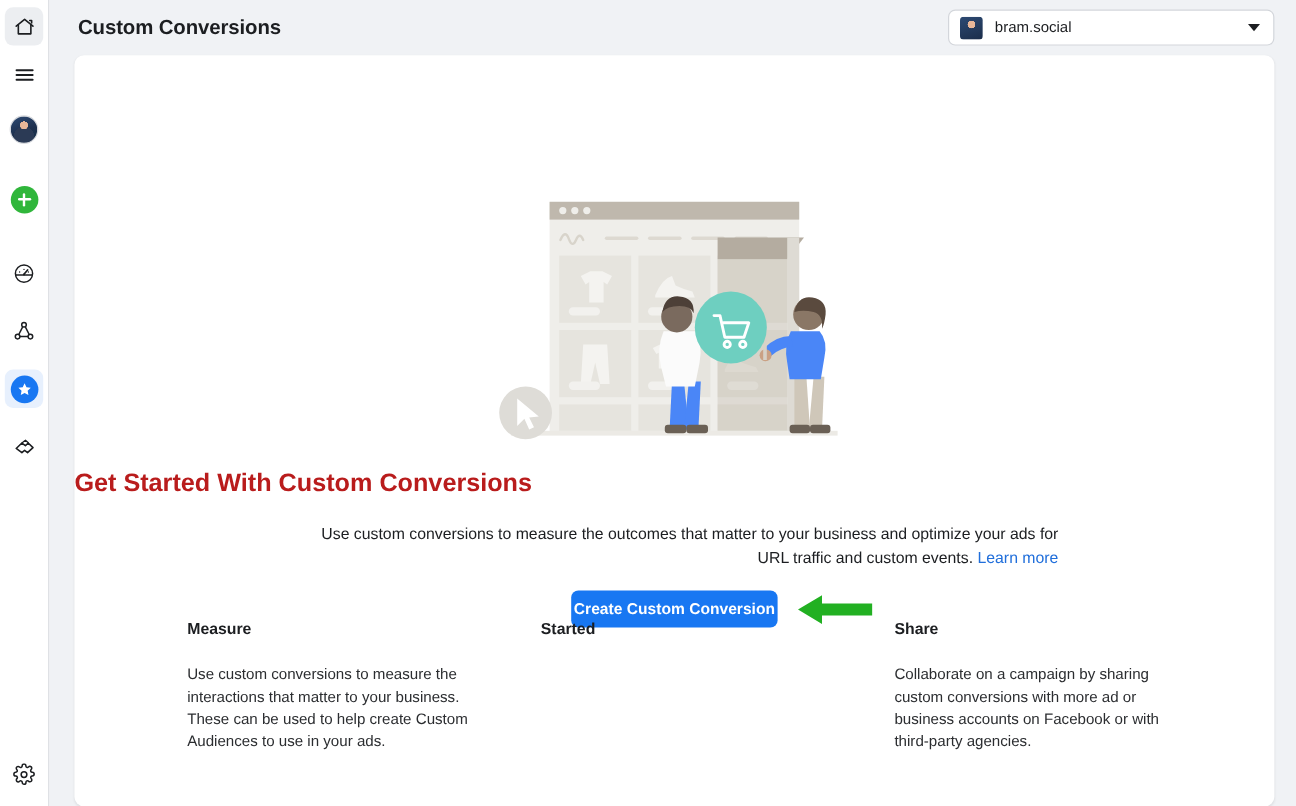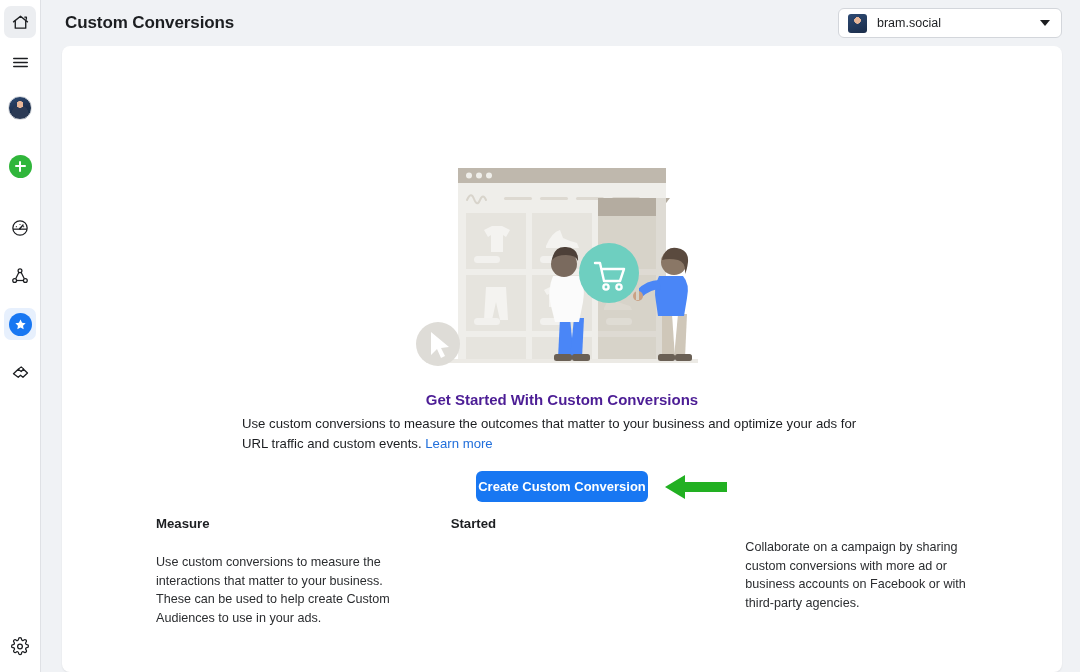--- a/index.html
+++ b/index.html
@@ -62,21 +62,21 @@
   .topbar {
     height: 46px; flex: 0 0 46px;
     display: flex; align-items: center; justify-content: space-between;
     padding: 0 18px 0 24px;
     background: #f0f2f5;
   }
   .page-title {
     font-size: 17px; font-weight: bold; color: #1c1e21; letter-spacing: -0.1px;
   }
   .acct-select {
-    width: 224px; height: 30px;
+    width: 272px; height: 30px;
     background: #fff; border: 1px solid #d3d6db; border-radius: 6px;
     display: flex; align-items: center; padding: 0 9px;
     cursor: pointer;
   }
   .acct-thumb {
     width: 19px; height: 19px; border-radius: 3px;
     background:
       radial-gradient(circle at 50% 34%, #e7b698 0 20%, rgba(231,182,152,0) 21%),
       linear-gradient(160deg, #2d4a73 0%, #1b2d4a 100%);
     flex: 0 0 19px;
@@ -97,27 +97,26 @@
 
   .hero { position: absolute; left: 0; right: 0; top: 0; }
 
   .illu-wrap {
     width: 300px; height: 205px;
     margin: 122px auto 0;
     position: relative;
   }
 
   .headline {
-    text-align: center;
-    font-size: 15px; font-weight: bold; color: #4c1d95;
+    font-size: 21px; font-weight: bold; color: #b91c1c;
     margin-top: 18px;
   }
   .subtext {
-    text-align: left; font-size: 13.2px; color: #1c1e21;
-    line-height: 20px; width: 640px; margin: 6px auto 0;
+    text-align: right; font-size: 13.2px; color: #1c1e21;
+    line-height: 20px; width: 640px; margin: 20px auto 0;
   }
   .link { color: #216fdb; cursor: pointer; }
 
   .cta-row { display: flex; justify-content: center; align-items: center; margin-top: 17px; position: relative; }
   .cta-btn {
     background: #1877f2; color: #fff;
     font-size: 13px; font-weight: bold;
     border: none; border-radius: 6px;
     padding: 0 2px; height: 31px;
     cursor: pointer; font-family: "Liberation Sans", sans-serif;
@@ -330,19 +329,20 @@
 
       <div class="cols">
         <div class="col">
           <div class="col-title">Measure</div>
           <div class="col-body">Use custom conversions to measure the interactions that matter to your business. These can be used to help create Custom Audiences to use in your ads.</div>
         </div>
         <div class="col">
           <div class="col-title">Started</div>
         </div>
         <div class="col">
+          <div class="col-title">Share</div>
           <div class="col-body">Collaborate on a campaign by sharing custom conversions with more ad or business accounts on Facebook or with third-party agencies.</div>
         </div>
       </div>
 
     </div>
   </div>
 </div>
 
 </body></html>

